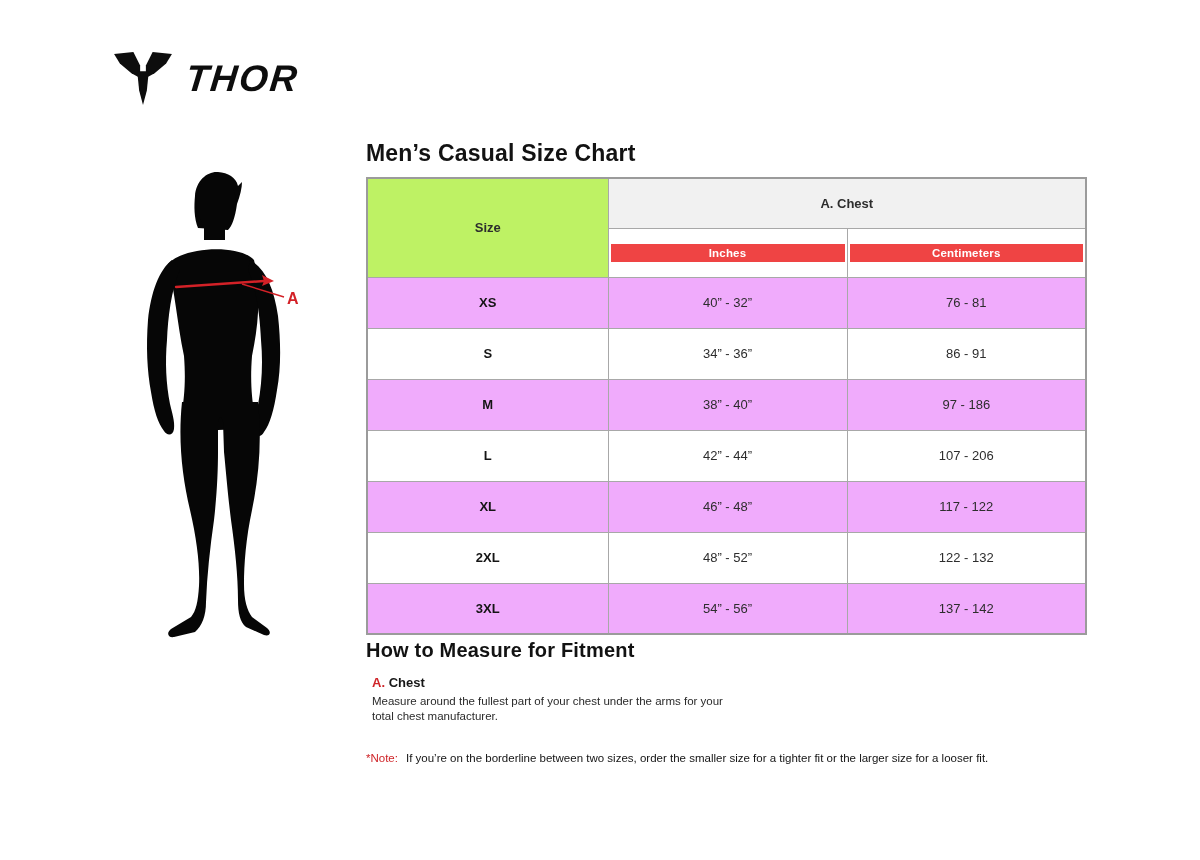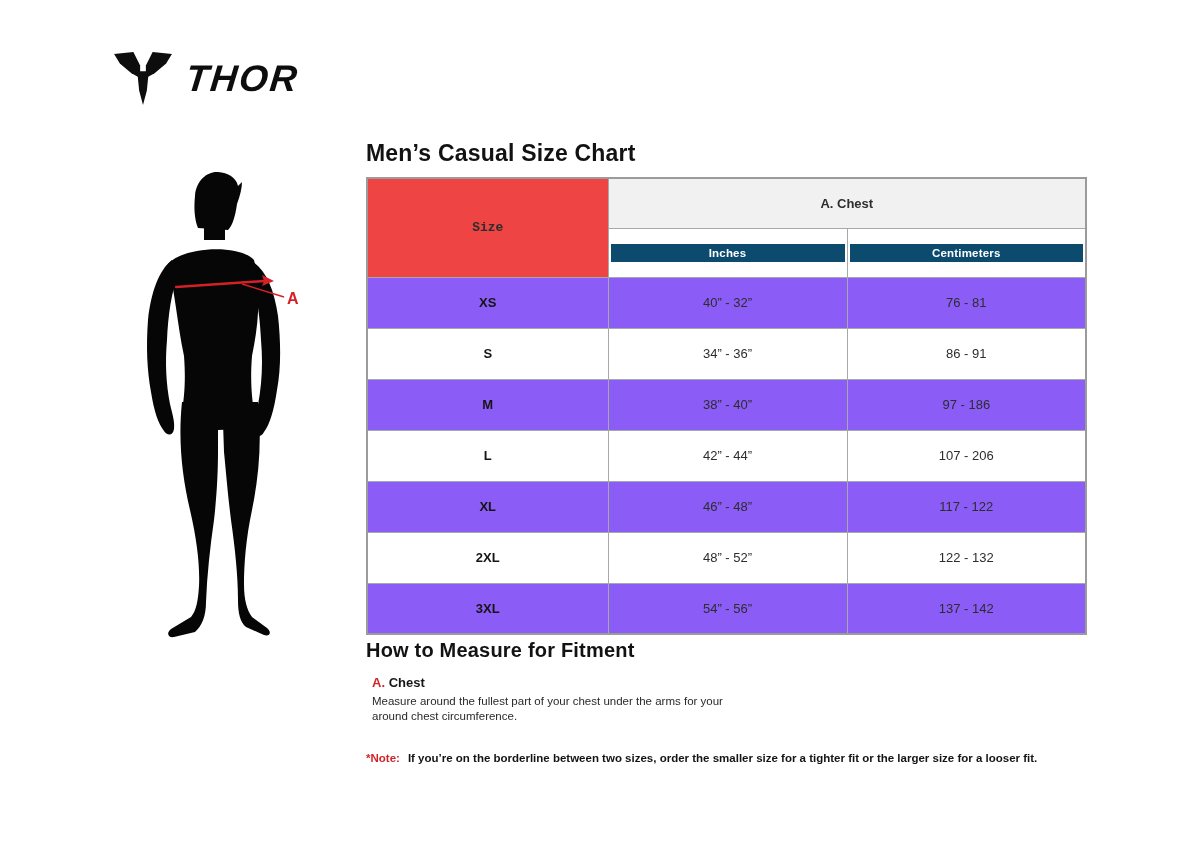--- a/index.html
+++ b/index.html
@@ -15,38 +15,38 @@
   
   .figure-wrap { position:absolute; left:138px; top:170px; width:168px; height:478px; }
 
   
   .page-title { position:absolute; left:366px; top:140px; font-size:23px; font-weight:bold; color:#121212; letter-spacing:0.2px; }
 
   .chart-table { position:absolute; left:366px; top:177px; width:719px; border-collapse:collapse;
                  border:2px solid #9b9b9b; table-layout:fixed; }
   .chart-table td, .chart-table th { border:1px solid #a8a8a8; text-align:center; vertical-align:middle;
                  font-size:13px; color:#2d2d2d; }
-  .th-size { width:241px; background:#ef4444; font-weight:bold; color:#1c1c1c;font-family:Liberation Mono, monospace; }
+  .th-size { width:241px; background:#bef264; font-weight:bold; color:#1c1c1c; }
   .th-group { background:#f1f1f1; font-weight:bold; color:#1c1c1c; height:50px; }
   .unit-row td { height:22px; padding:0; background:#ffffff; }
-  .unit-bar { height:18px; margin:15px 2px; background:#0c4a6e; color:#ffffff;
+  .unit-bar { height:18px; margin:15px 2px; background:#ef4444; color:#ffffff;
               display:flex; align-items:center; justify-content:center;
               font-size:11.5px; font-weight:bold; letter-spacing:0.2px; }
   .chart-table tbody tr { height:51px; }
   .chart-table tbody td.size-cell { font-weight:bold; color:#141414; }
-  .chart-table tbody tr.odd td { background:#8b5cf6; }
+  .chart-table tbody tr.odd td { background:#f0abfc; }
   .chart-table tbody tr.even td { background:#ffffff; }
 
   .measure-title { position:absolute; left:366px; top:639px; font-size:20px; font-weight:bold; color:#121212; letter-spacing:0.2px; }
   .measure-item { position:absolute; left:372px; top:675px; width:360px; }
   .measure-item .item-head { font-size:13px; font-weight:bold; color:#161616; margin-bottom:4px; }
   .red { color:#cf2428; }
   .measure-item .item-desc { font-size:11.5px; color:#2a2a2a; line-height:15px; width:352px; }
 
-  .note-line { position:absolute; left:366px; top:752px; font-size:11.5px; font-weight:bold; color:#141414; }
+  .note-line { position:absolute; left:366px; top:752px; font-size:11.5px; font-weight:normal; color:#141414; }
   .note-line .note-text { margin-left:8px; }
 
   .footer { position:absolute; left:115px; top:782px; font-size:11.5px; color:#2b2b2b; line-height:15px; }
 </style>
 </head>
 <body>
 
 <div class="page">
 
   <div class="logo">
@@ -140,21 +140,21 @@
       </tr>
     </tbody>
   </table>
 
   <h2 class="measure-title">How to Measure for Fitment</h2>
   <div class="measure-item">
     <div class="item-head">
       <span class="red">A.</span>
       <span>Chest</span>
     </div>
-    <p class="item-desc">Measure around the fullest part of your chest under the arms for your around chest circumference.</p>
+    <p class="item-desc">Measure around the fullest part of your chest under the arms for your total chest manufacturer.</p>
   </div>
 
   <p class="note-line">
     <span class="red">*Note:</span><span class="note-text">If you’re on the borderline between two sizes, order the smaller size for a tighter fit or the larger size for a looser fit.</span>
   </p>
 
   <div class="footer">
   </div>
 
 </div>

